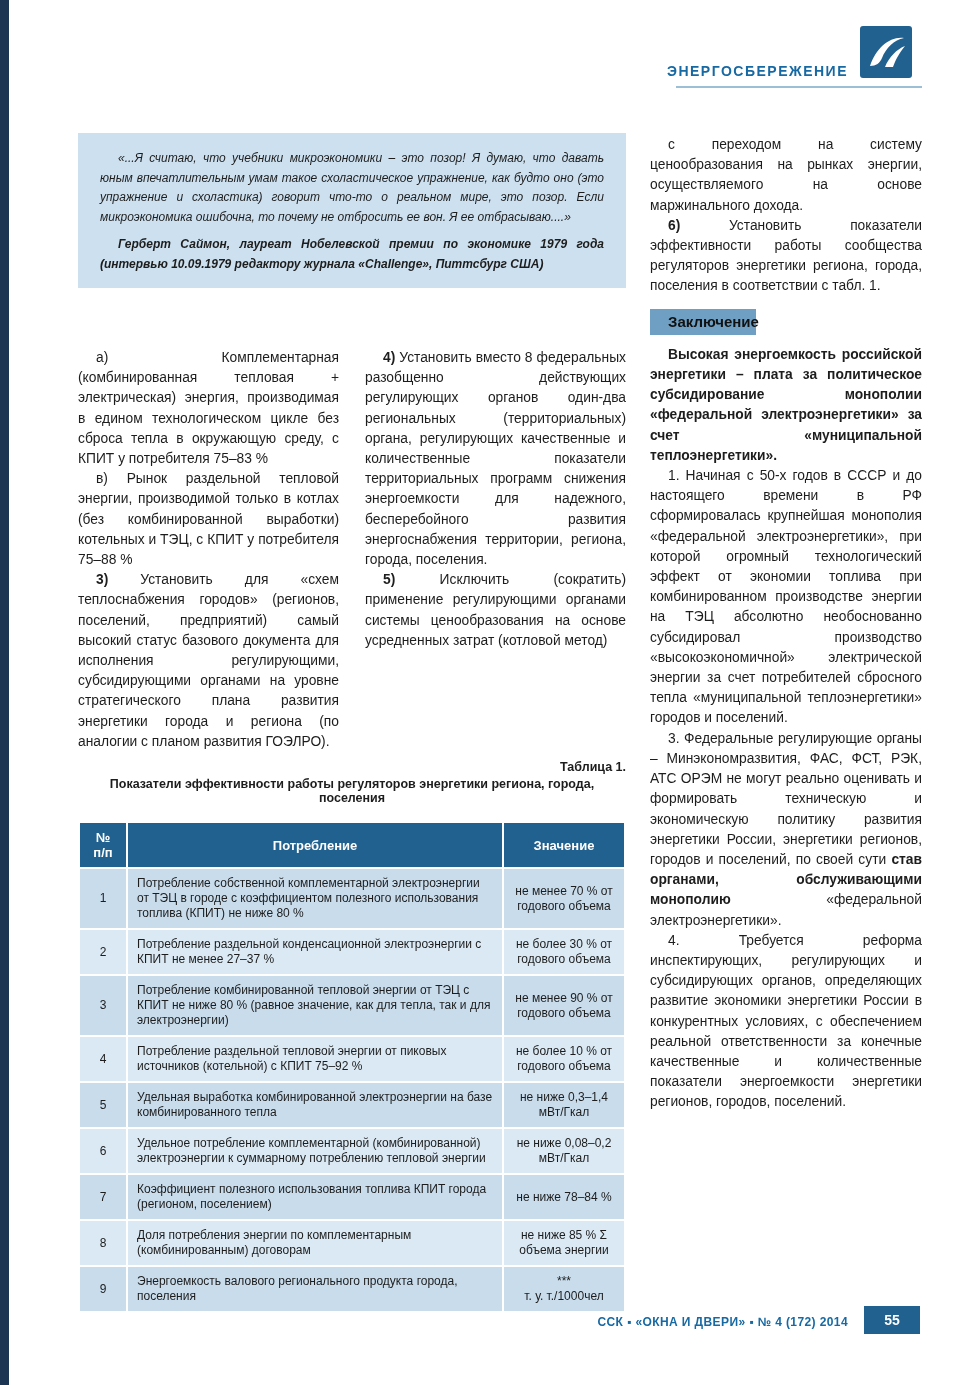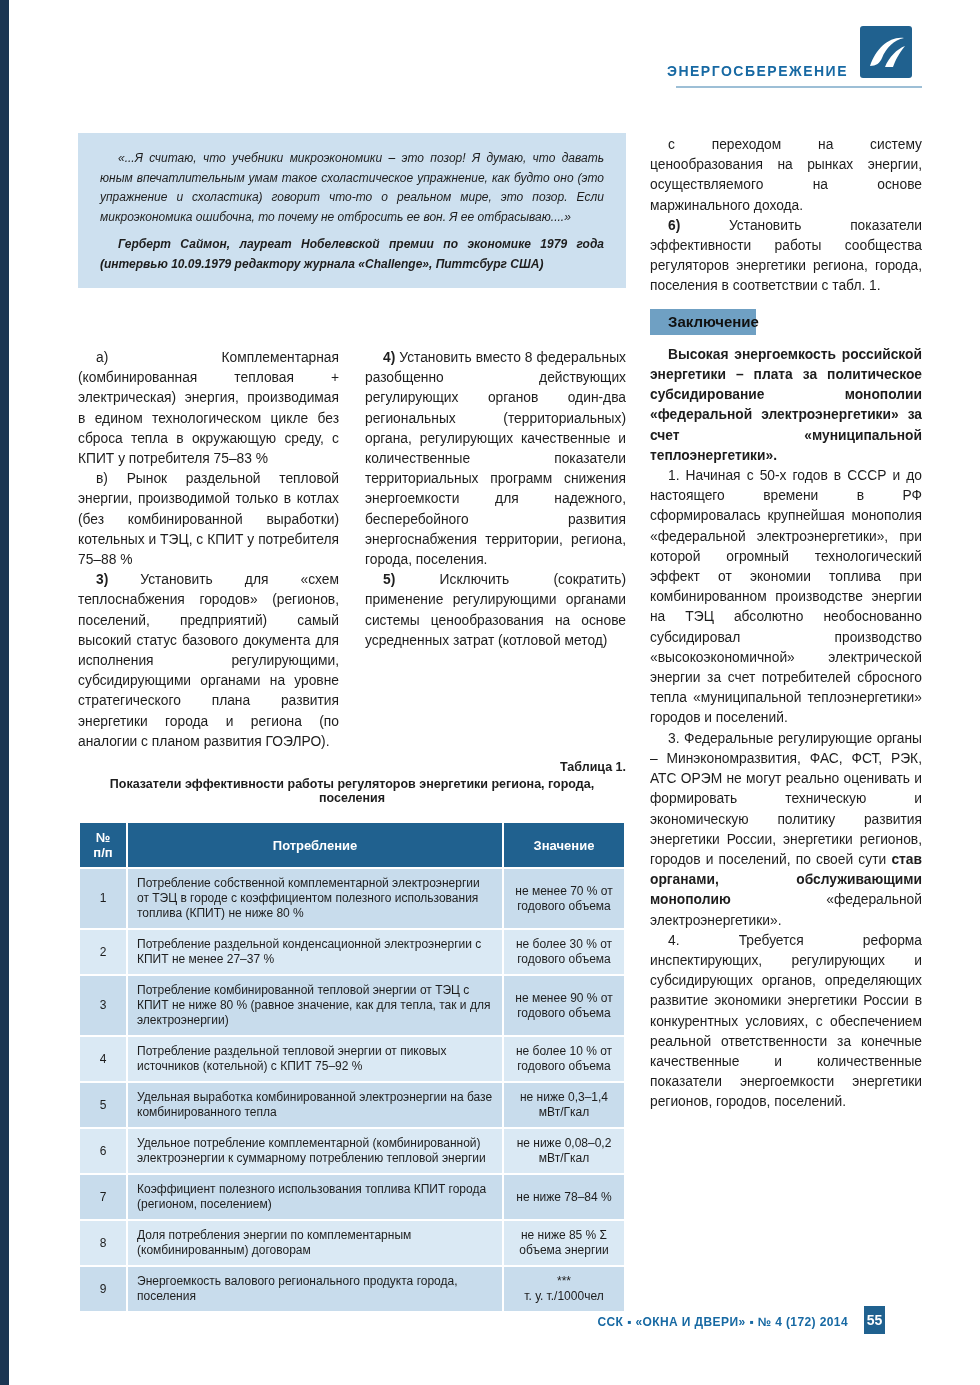--- a/index.html
+++ b/index.html
@@ -106,21 +106,21 @@
   tr.even td { background: #dae9f4; }
 
   
   .footer-line {
     position: absolute; left: 400px; top: 1315px; width: 448px;
     text-align: right;
     font-size: 12px; font-weight: bold; letter-spacing: 0.4px;
     color: #1769a3;
   }
   .page-badge {
-    position: absolute; left: 864px; top: 1306px; width: 21px; height: 28px;
+    position: absolute; left: 864px; top: 1306px; width: 56px; height: 28px;
     background: #20618f; color: #ffffff;
     font-size: 14px; font-weight: bold;
     display: flex; align-items: center; justify-content: center;
   }
 </style>
 </head>
 <body>
 
 <div class="page">
 

